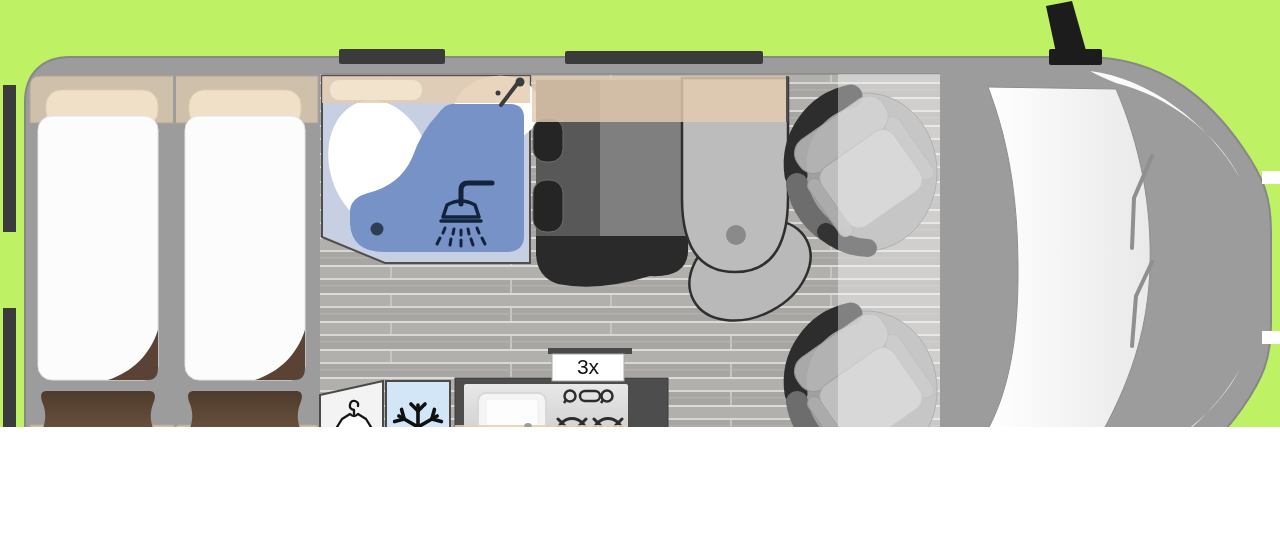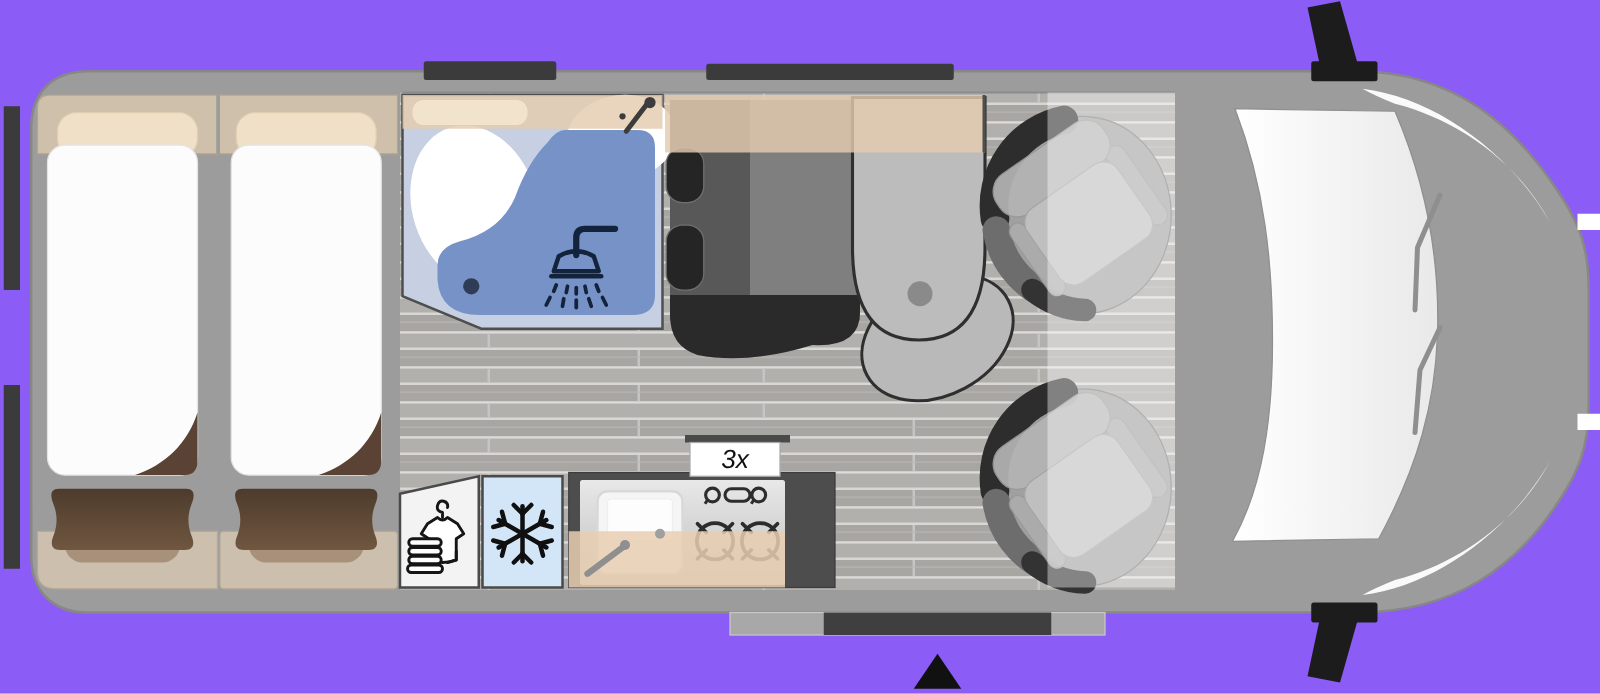--- a/index.html
+++ b/index.html
@@ -1,17 +1,17 @@
 <!DOCTYPE html>
 <html><head>
 <meta charset="utf-8">
 <style>
   html,body{margin:0;padding:0;background:#ffffff;}
-  .stage{position:relative;width:1280px;height:555px;background:#8b5cf6;overflow:hidden;
-         font-family:"Liberation Sans", sans-serif;font-style:italic;}
+  .stage{position:relative;width:1280px;height:427px;background:#bef264;overflow:hidden;
+         font-family:"Liberation Sans", sans-serif;}
   svg{display:block;}
   text{font-family:"Liberation Sans", sans-serif;}
 </style>
 </head>
 <body>
 
 <div class="stage">
 <svg width="1280" height="555" viewBox="0 0 1280 555">
   <defs>
     <pattern id="plank" width="220" height="28" patternUnits="userSpaceOnUse">

